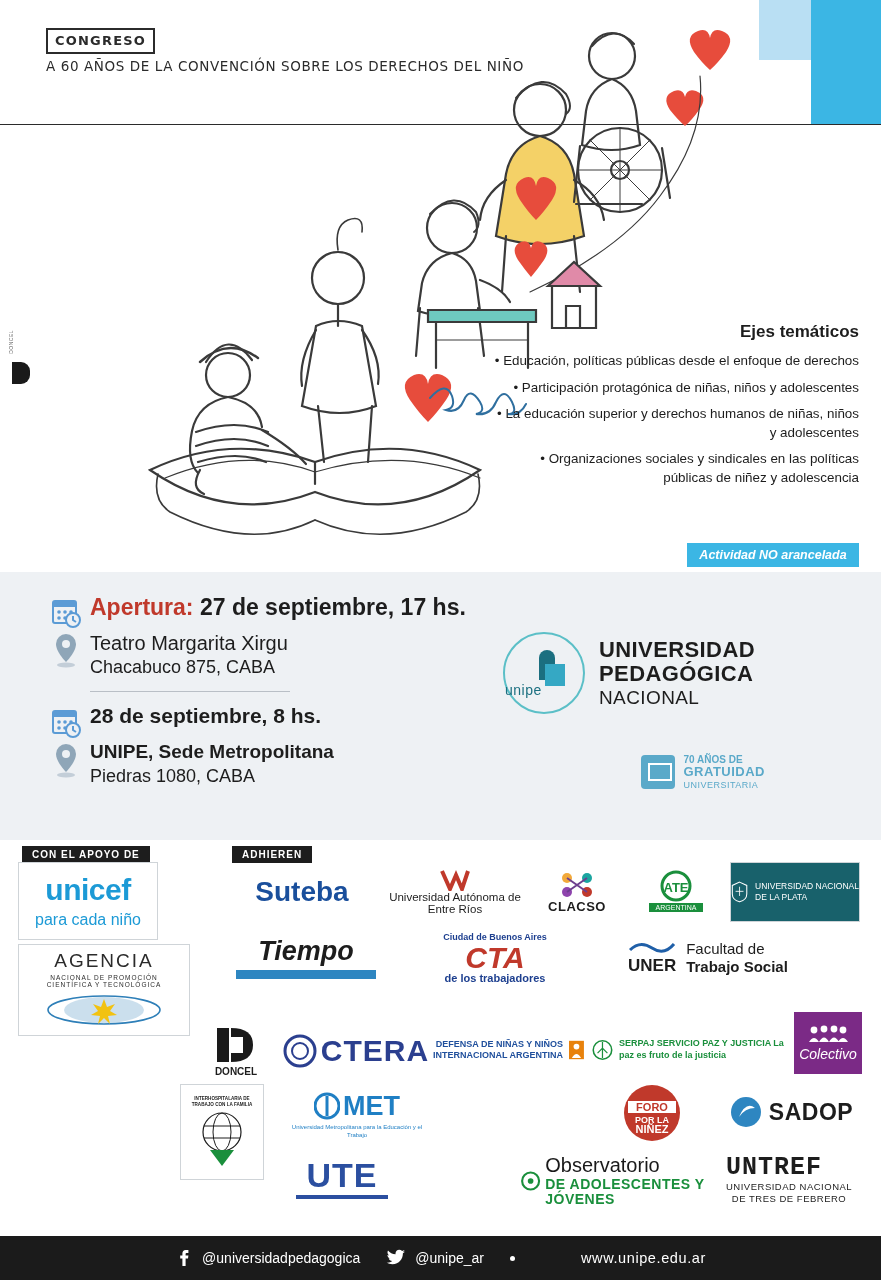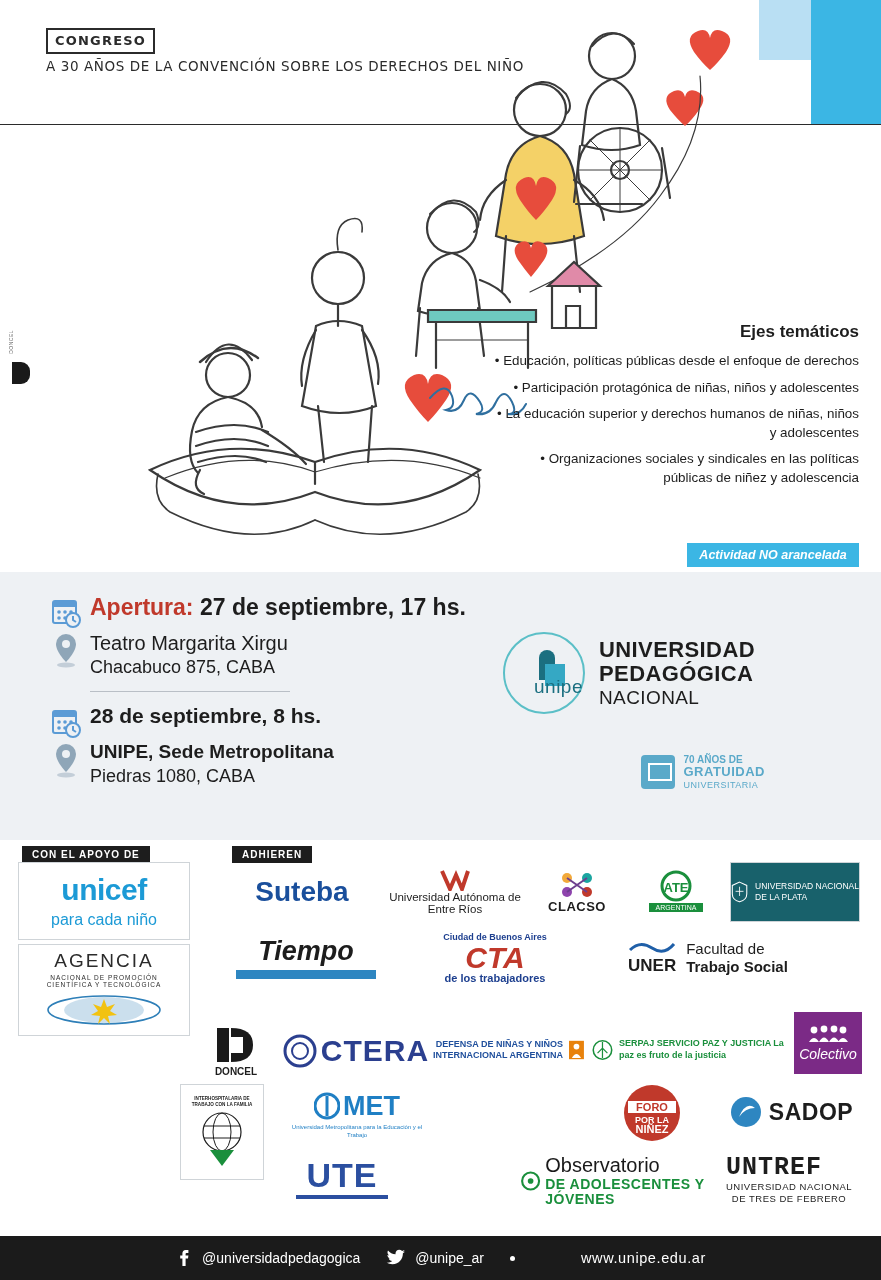--- a/index.html
+++ b/index.html
@@ -195,22 +195,22 @@
     width: 16px; height: 30px;
     background: #1b6f80;
     border-radius: 8px 8px 8px 0;
   }
   .unipe-mark .blk {
     position: absolute; left: 40px; top: 30px;
     width: 20px; height: 22px;
     background: #35a8c4;
   }
   .unipe-mark .wordmark {
-    position: absolute; left: 15px; right: 0; bottom: 14px;
-    text-align: right; font-size: 19px; color: #1b6f80; letter-spacing: 0.5px;
+    position: absolute; left: 0; right: 0; bottom: 14px;
+    text-align: left; font-size: 14px; color: #1b6f80; letter-spacing: 0.5px;
   }
   .uni-name { line-height: 1.12; }
   .uni-name .l1 { font-size: 22px; font-weight: bold; letter-spacing: 0.4px; color: #1d1d1d; }
   .uni-name .l2 { font-size: 22px; font-weight: bold; letter-spacing: 0.4px; color: #1d1d1d; }
   .uni-name .l3 { font-size: 19px; color: #1d1d1d; letter-spacing: 0.4px; }
   .gratuidad {
     position: absolute;
     right: 116px;
     top: 182px;
     display: flex;
@@ -292,21 +292,21 @@
 <body>
 
 <div class="poster">
 
   <div class="hero">
     <div class="hero-rule"></div>
     <div class="hero-bluebar"></div>
     <div class="hero-bluebar2"></div>
 
     <div class="congreso-box">CONGRESO</div>
-    <div class="congreso-sub">A 30 AÑOS DE LA CONVENCIÓN SOBRE LOS DERECHOS DEL NIÑO</div>
+    <div class="congreso-sub">A 60 AÑOS DE LA CONVENCIÓN SOBRE LOS DERECHOS DEL NIÑO</div>
 
 
     <div class="side-tag">DONCEL</div>
     <div class="doncel-mini"></div>
 
     <svg class="art" viewBox="0 0 881 572">
       <g fill="none" stroke="#3a3a3a" stroke-width="2.2" stroke-linecap="round">
 
         <path d="M150 470 q80 -38 165 -8 q85 -30 165 8 q-80 55 -165 22 q-85 33 -165 -22z"></path>
         <path d="M315 462 l0 22"></path>
@@ -479,21 +479,21 @@
         <div class="g3">UNIVERSITARIA</div>
       </div>
     </div>
   </div>
 
   <div class="sponsors">
 
     <div class="tag" style="left:22px; top:6px;">CON EL APOYO DE</div>
     <div class="tag" style="left:232px; top:6px;">ADHIEREN</div>
 
-    <div class="logo-box" style="left:18px; top:22px; width:172px; height:78px;">
+    <div class="logo-box" style="left:18px; top:22px; width:140px; height:78px;">
       <div style="color:#1c9ad6; font-size:30px; font-weight:bold; letter-spacing:-0.5px;">unicef</div>
       <div style="color:#1c9ad6; font-size:16px; margin-top:4px;">para cada niño</div>
     </div>
 
     <div class="logo-box" style="left:18px; top:104px; width:172px; height:92px;">
       <div style="color:#2b2b2b; font-size:19px; letter-spacing:2px;">AGENCIA</div>
       <div style="color:#2b2b2b; font-size:6.5px; letter-spacing:1px; margin-top:2px;">NACIONAL DE PROMOCIÓN</div>
       <div style="color:#2b2b2b; font-size:6.5px; letter-spacing:1px;">CIENTÍFICA Y TECNOLÓGICA</div>
       <div style="margin-top:6px;">
         <svg width="120" height="32" viewBox="0 0 120 32">

